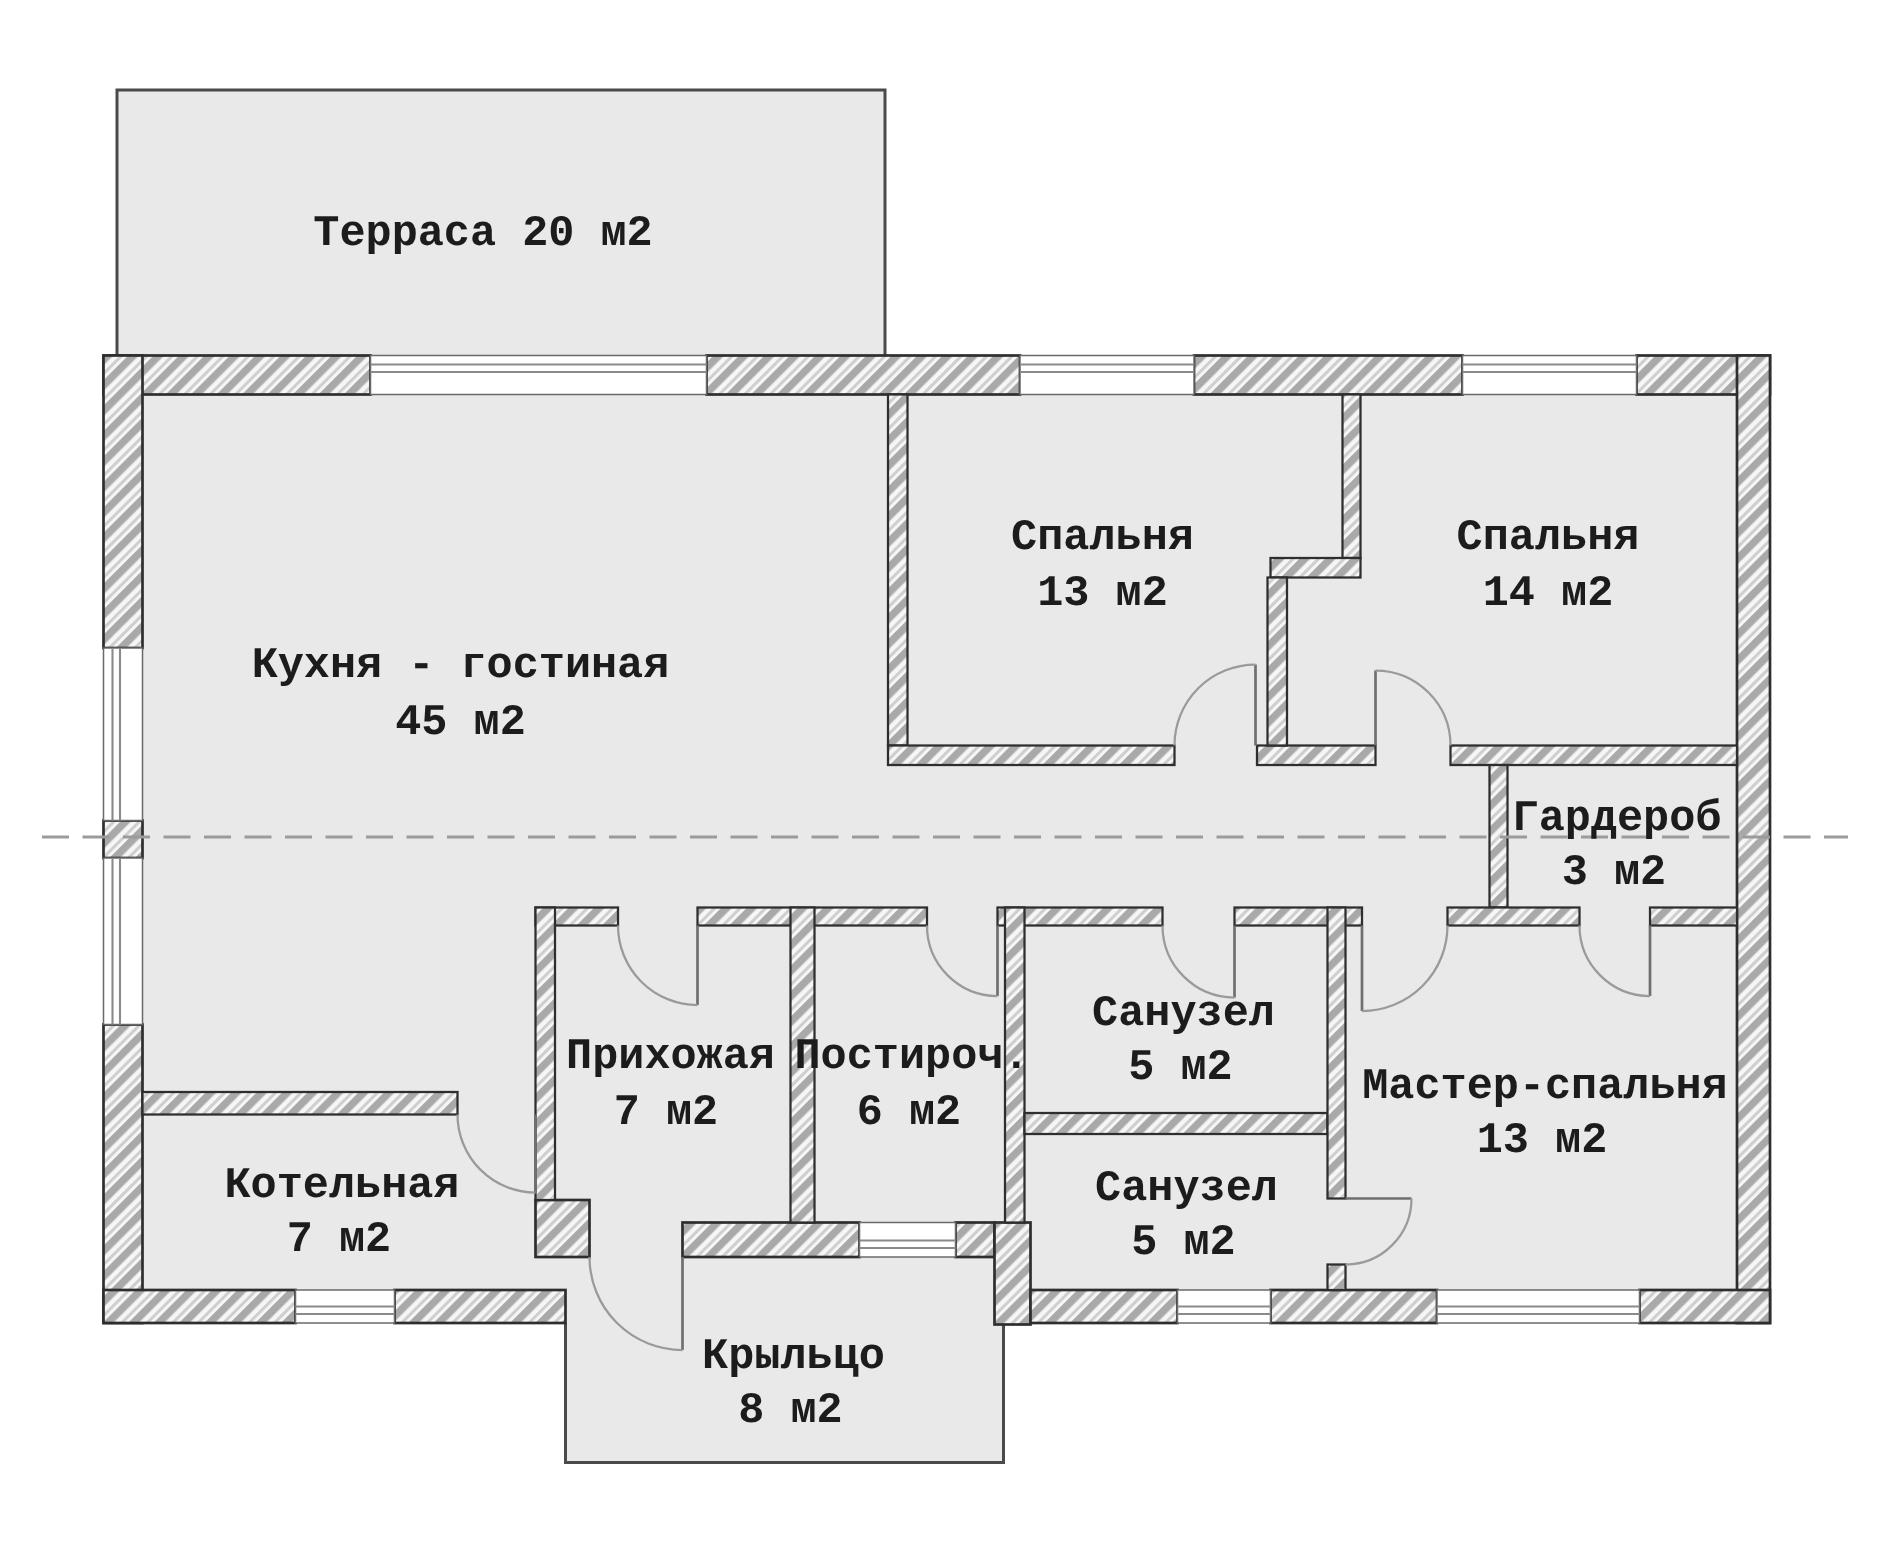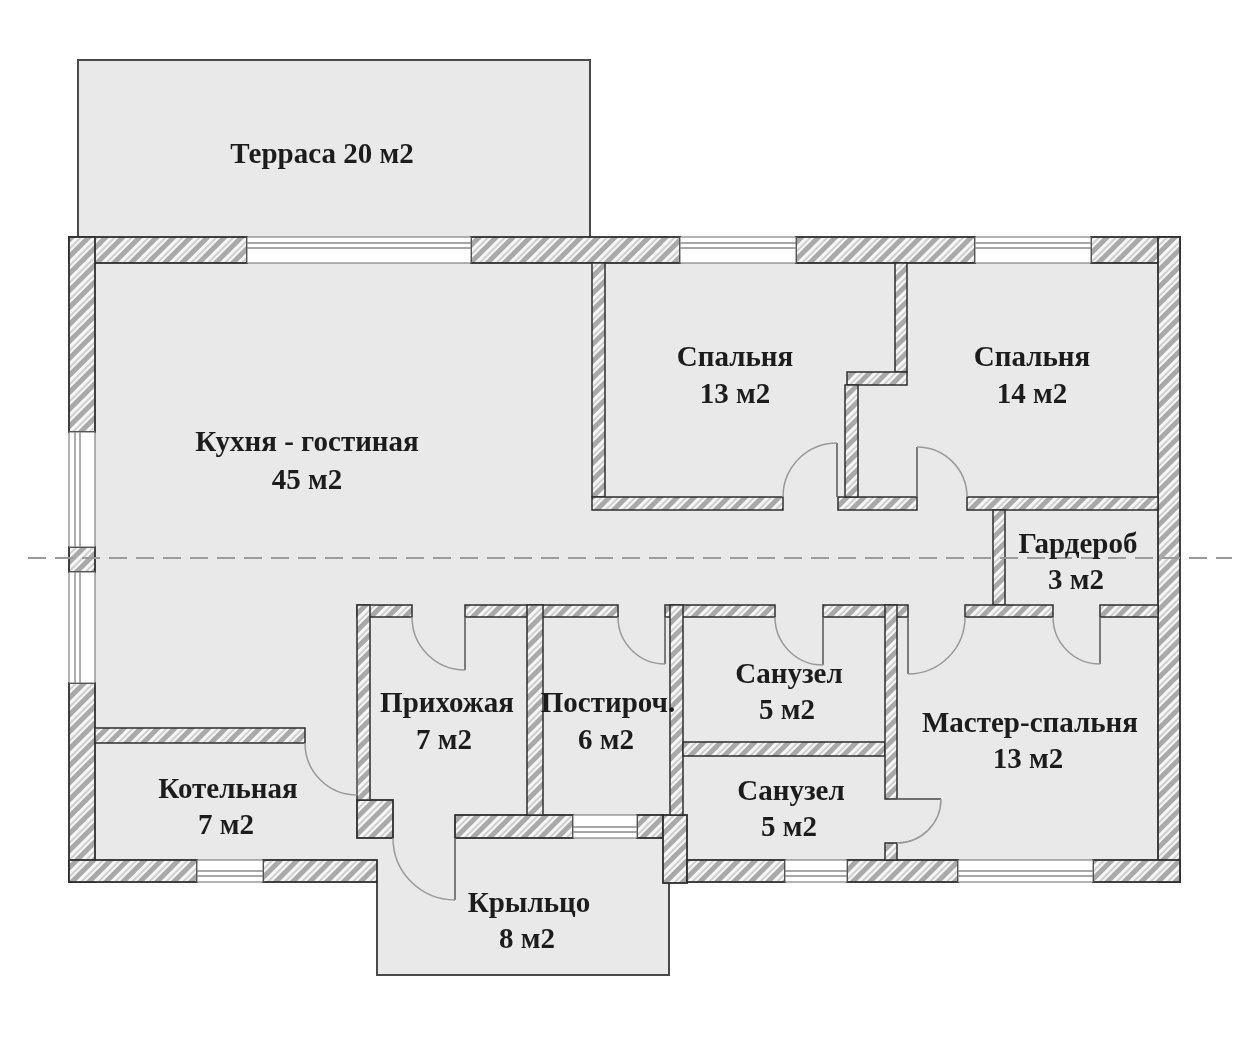--- a/index.html
+++ b/index.html
@@ -1,18 +1,18 @@
 <!DOCTYPE html>
 <html><head>
 <meta charset="utf-8">
 <style>
   html,body{margin:0;padding:0;background:#ffffff;}
   .stage{
     position:relative;width:1254px;height:1045px;background:#ffffff;
-    font-family:Liberation Serif, serif;
+    font-family:Liberation Mono, monospace;
   }
   svg{display:block;}
   .wall{fill:url(#hatch);stroke:#2e2e2e;stroke-width:1.8;}
   .iwall{fill:url(#hatch);stroke:#2e2e2e;stroke-width:1.5;}
   .slab{fill:#e9e9ea;stroke:#4a4a4a;stroke-width:2;}
   .floor{fill:#e9e9ea;stroke:none;}
   .win{fill:#ffffff;stroke:#6a6a6a;stroke-width:1;}
   .glaze{stroke:#8a8a8a;stroke-width:1.4;fill:none;}
   .leaf{stroke:#6f6f6f;stroke-width:1.8;fill:none;}
   .swing{stroke:#9a9a9a;stroke-width:1.5;fill:none;}

